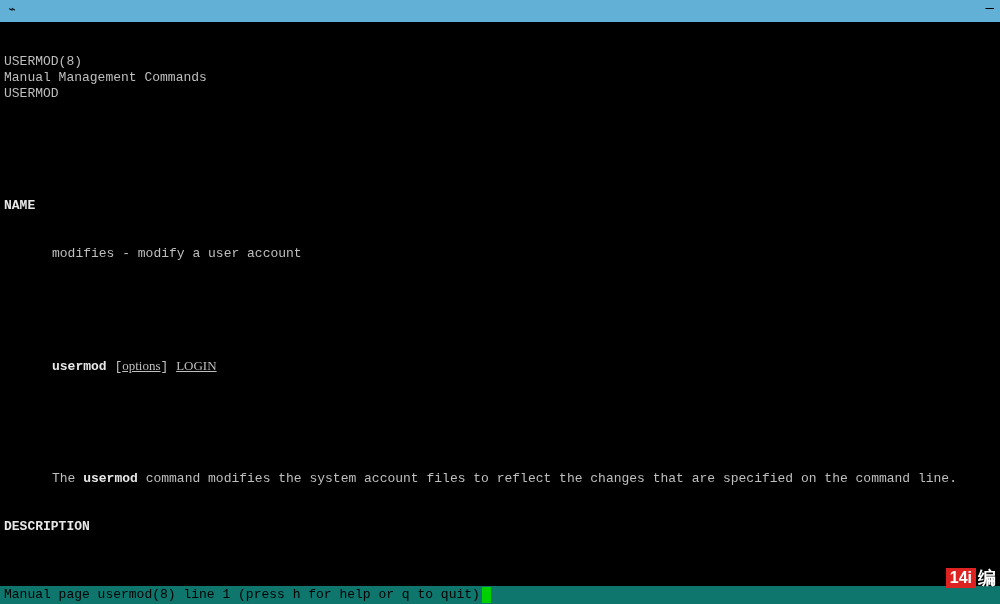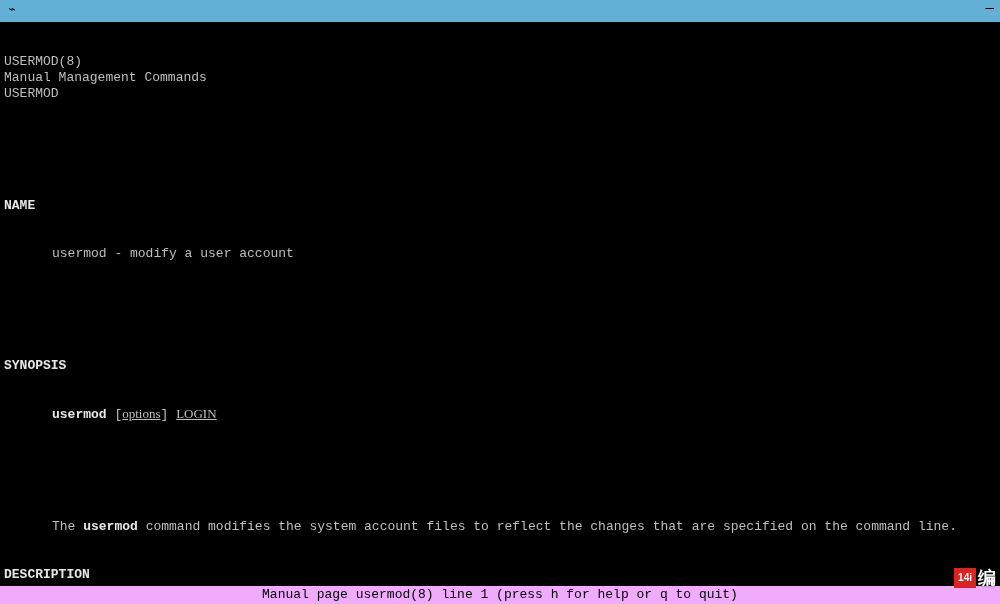--- a/index.html
+++ b/index.html
@@ -37,67 +37,65 @@
   .ind1 { padding-left: 52px; }
   .b { font-weight: bold; color:#e8e8e8; }
   .u { text-decoration: underline; font-family: Liberation Serif, serif; }
   .sec { font-weight: bold; color:#e8e8e8; }
 
   .statusbar {
     position: absolute;
     bottom: 0; left: 0;
     width: 1000px;
     height: 18px;
-    background: #f0abfc;
+    background: #0f766e;
     color: #000;
     font-size: 13px;
     line-height: 18px;
     padding: 0 4px;
     display:flex;
     align-items:center;
-    flex-direction:column;
   }
   .statusbar .cursor {
     display:inline-block;
     width: 9px; height: 16px;
     background: #00d000;
     margin-left: 2px;
   }
 
   .watermark {
     position: absolute;
     right: 4px; bottom: 16px;
     display:flex; align-items:center;
     font-family: sans-serif;
     font-weight: bold;
   }
-  .watermark .box1 { background:#d22; color:#fff; padding:2px 4px; font-size:10px; }
+  .watermark .box1 { background:#d22; color:#fff; padding:2px 4px; font-size:16px; }
   .watermark .t2 { color:#fff; background:transparent; font-size:18px; margin-left:2px; text-shadow:0 0 2px #000;}
 </style>
 </head>
 <body>
 
 <div class="titlebar">
   <span class="left-icon">⌁</span>
   <span class="right-min">—</span>
 </div>
 
 <div class="term">
   <div class="row">
     <span>USERMOD(8)</span>
     <span>Manual Management Commands</span>
     <span>USERMOD</span>
   </div>
   <div class="line">&nbsp;</div>
 
   <div class="line sec">NAME</div>
-  <div class="line ind1">usermod - modify a user account</div>
+  <div class="line ind1">modifies - modify a user account</div>
   <div class="line">&nbsp;</div>
 
-  <div class="line sec">SYNOPSIS</div>
   <div class="line ind1"><span class="b">usermod</span><span> [</span><span class="u">options</span><span>] </span><span class="u">LOGIN</span></div>
   <div class="line">&nbsp;</div>
 
   <div class="line ind1"><span>The </span><span class="b">usermod</span><span> command modifies the system account files to reflect the changes that are specified on the command line.</span></div>
   <div class="line sec">DESCRIPTION</div>
   <div class="line">&nbsp;</div>
 
   
   
   

